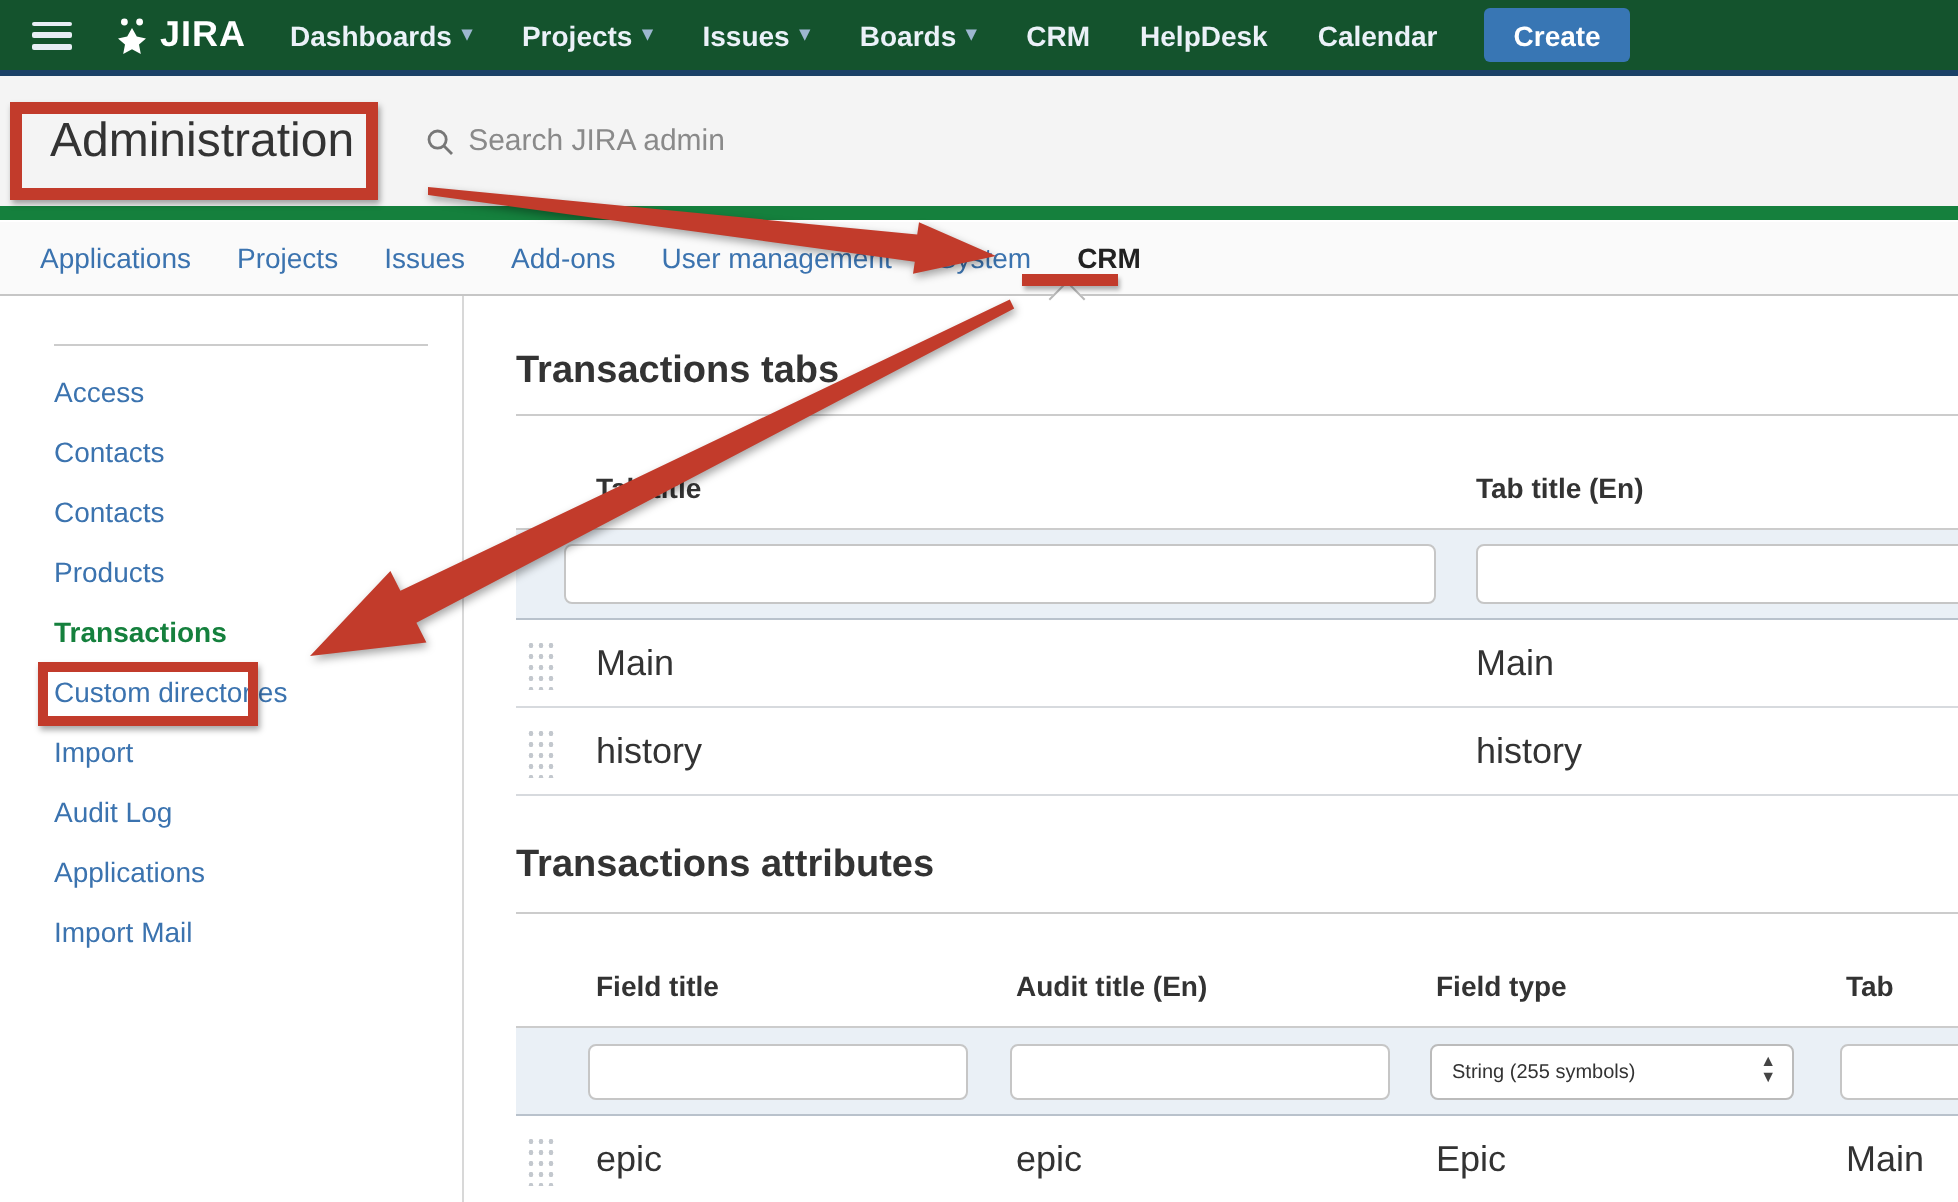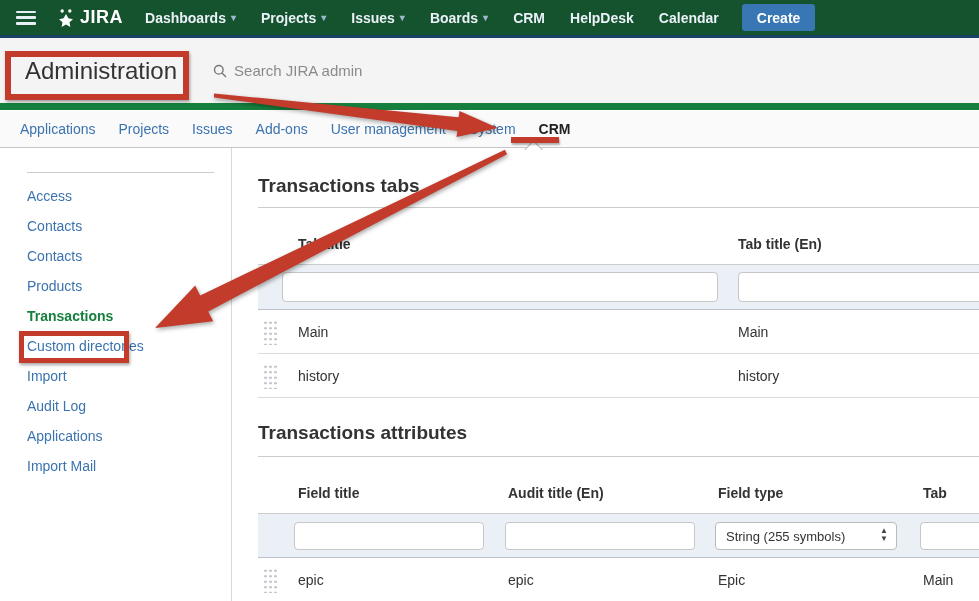--- a/index.html
+++ b/index.html
@@ -67,27 +67,27 @@
   .filter-row { position:relative; background:#eaf0f6; border-bottom:1px solid #b9c2cc; }
   .filter-row.t1 { height:45px; }
   .filter-row.t2 { height:44px; }
   .filter-row input { position:absolute; top:7px; height:30px; border:1px solid #c6c6c6;
     border-radius:4px; background:#fff; padding:0 8px; font-size:14px; outline:none;
     font-family:"Liberation Sans",sans-serif; }
   .filter-row.t2 input { top:8px; height:28px; }
   .select-wrap { position:absolute; top:8px; }
   .select-wrap select { appearance:none; -webkit-appearance:none; width:182px;
     height:28px; border:1px solid #bbb; border-radius:4px; background:#fff;
-    font-size:13px; color:#333; padding:0 24px 0 10px;
+    font-size:10px; color:#333; padding:0 24px 0 10px;
     font-family:"Liberation Sans",sans-serif; }
   .sel-arrows { position:absolute; right:9px; top:5px; display:flex;
     flex-direction:column; align-items:center; pointer-events:none; color:#444; }
   .sel-arrows span { font-size:8px; line-height:8px; }
   .data-row { position:relative; height:44px; border-bottom:1px solid #d7dade; }
-  .cell { position:absolute; top:50%; transform:translateY(-50%); font-size:14px;
+  .cell { position:absolute; top:50%; transform:translateY(-50%); font-size:18px;
     color:#333; white-space:nowrap; }
   .drag-handle { position:absolute; left:4px; top:50%; transform:translateY(-50%);
     width:15px; height:26px; cursor:grab;
     background-image:radial-gradient(#c3c8ce 1.1px, transparent 1.3px);
     background-size:5px 5.5px; background-position:1px 1px; }
 
   
   .annotation { position:absolute; z-index:50; pointer-events:none; }
   .ann-box { border:6px solid #c23b2b; box-shadow:1px 2px 3px rgba(0,0,0,0.35); }
   .ann-box.thin { border-width:5px; }

